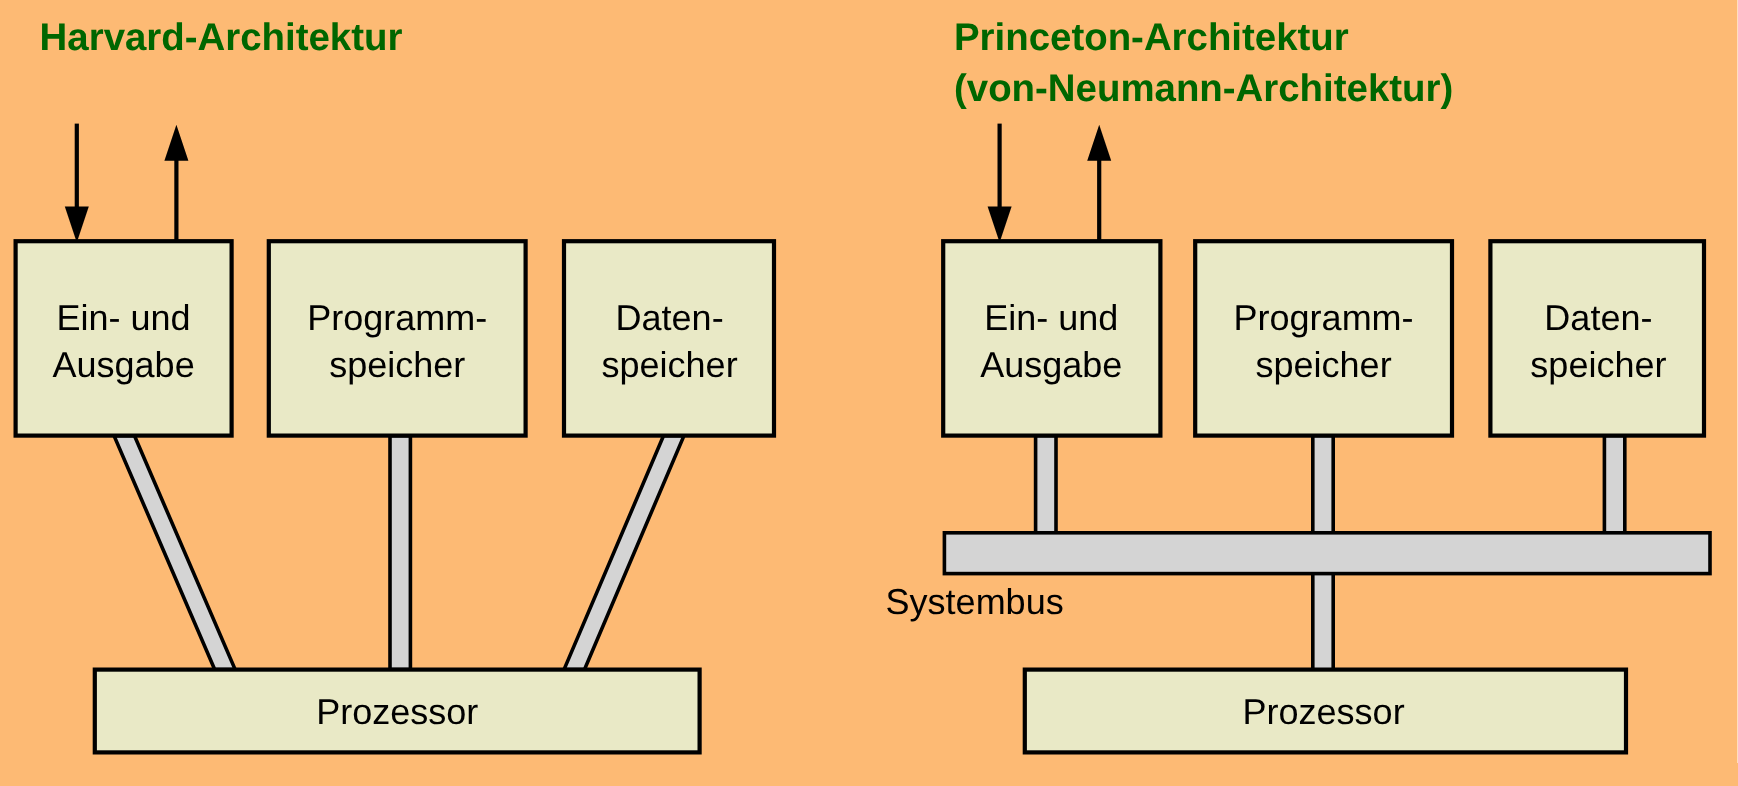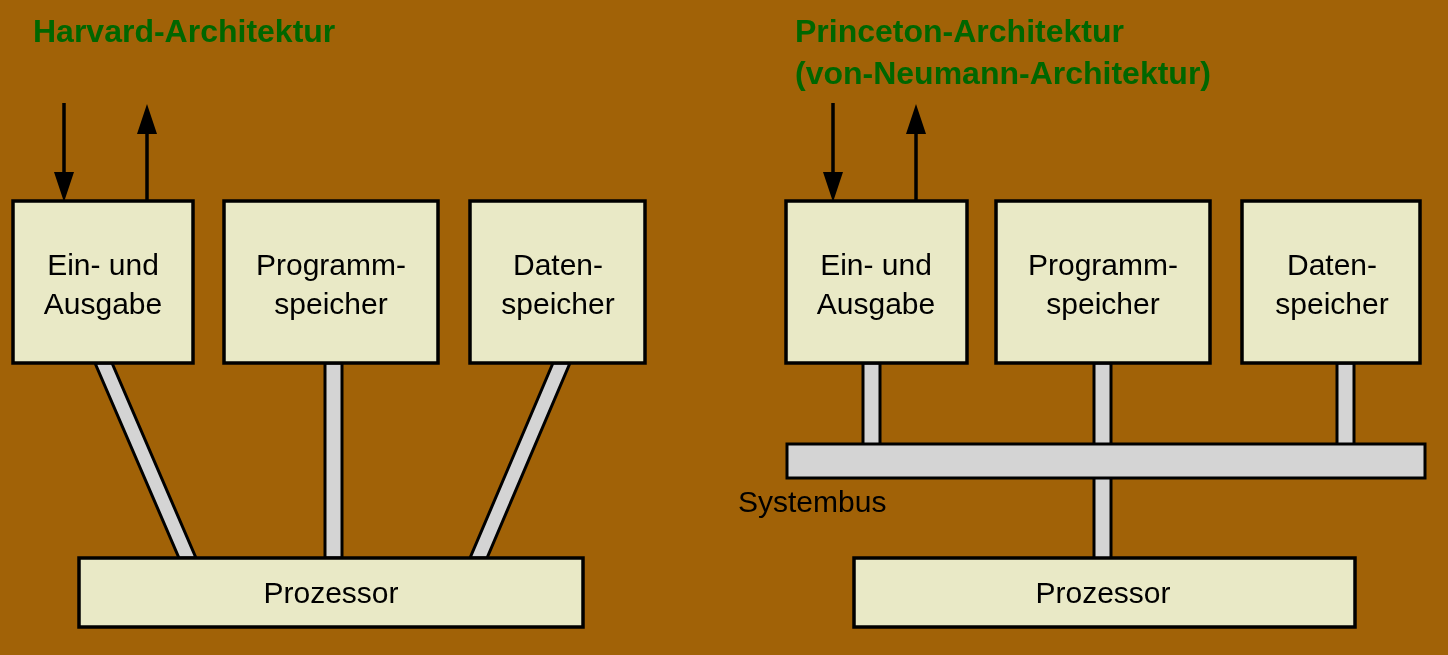--- a/index.html
+++ b/index.html
@@ -10,21 +10,21 @@
   body {
     width: 1448px;
     height: 655px;
     font-family: "Liberation Sans", sans-serif;
     overflow: hidden;
   }
   #stage {
     position: relative;
     width: 1448px;
     height: 655px;
-    background: #a16207;
+    background: #fdba74;
   }
   svg.diagram {
     position: absolute;
     top: 0;
     left: 0;
     width: 1448px;
     height: 655px;
     display: block;
   }
   .box-rect {

